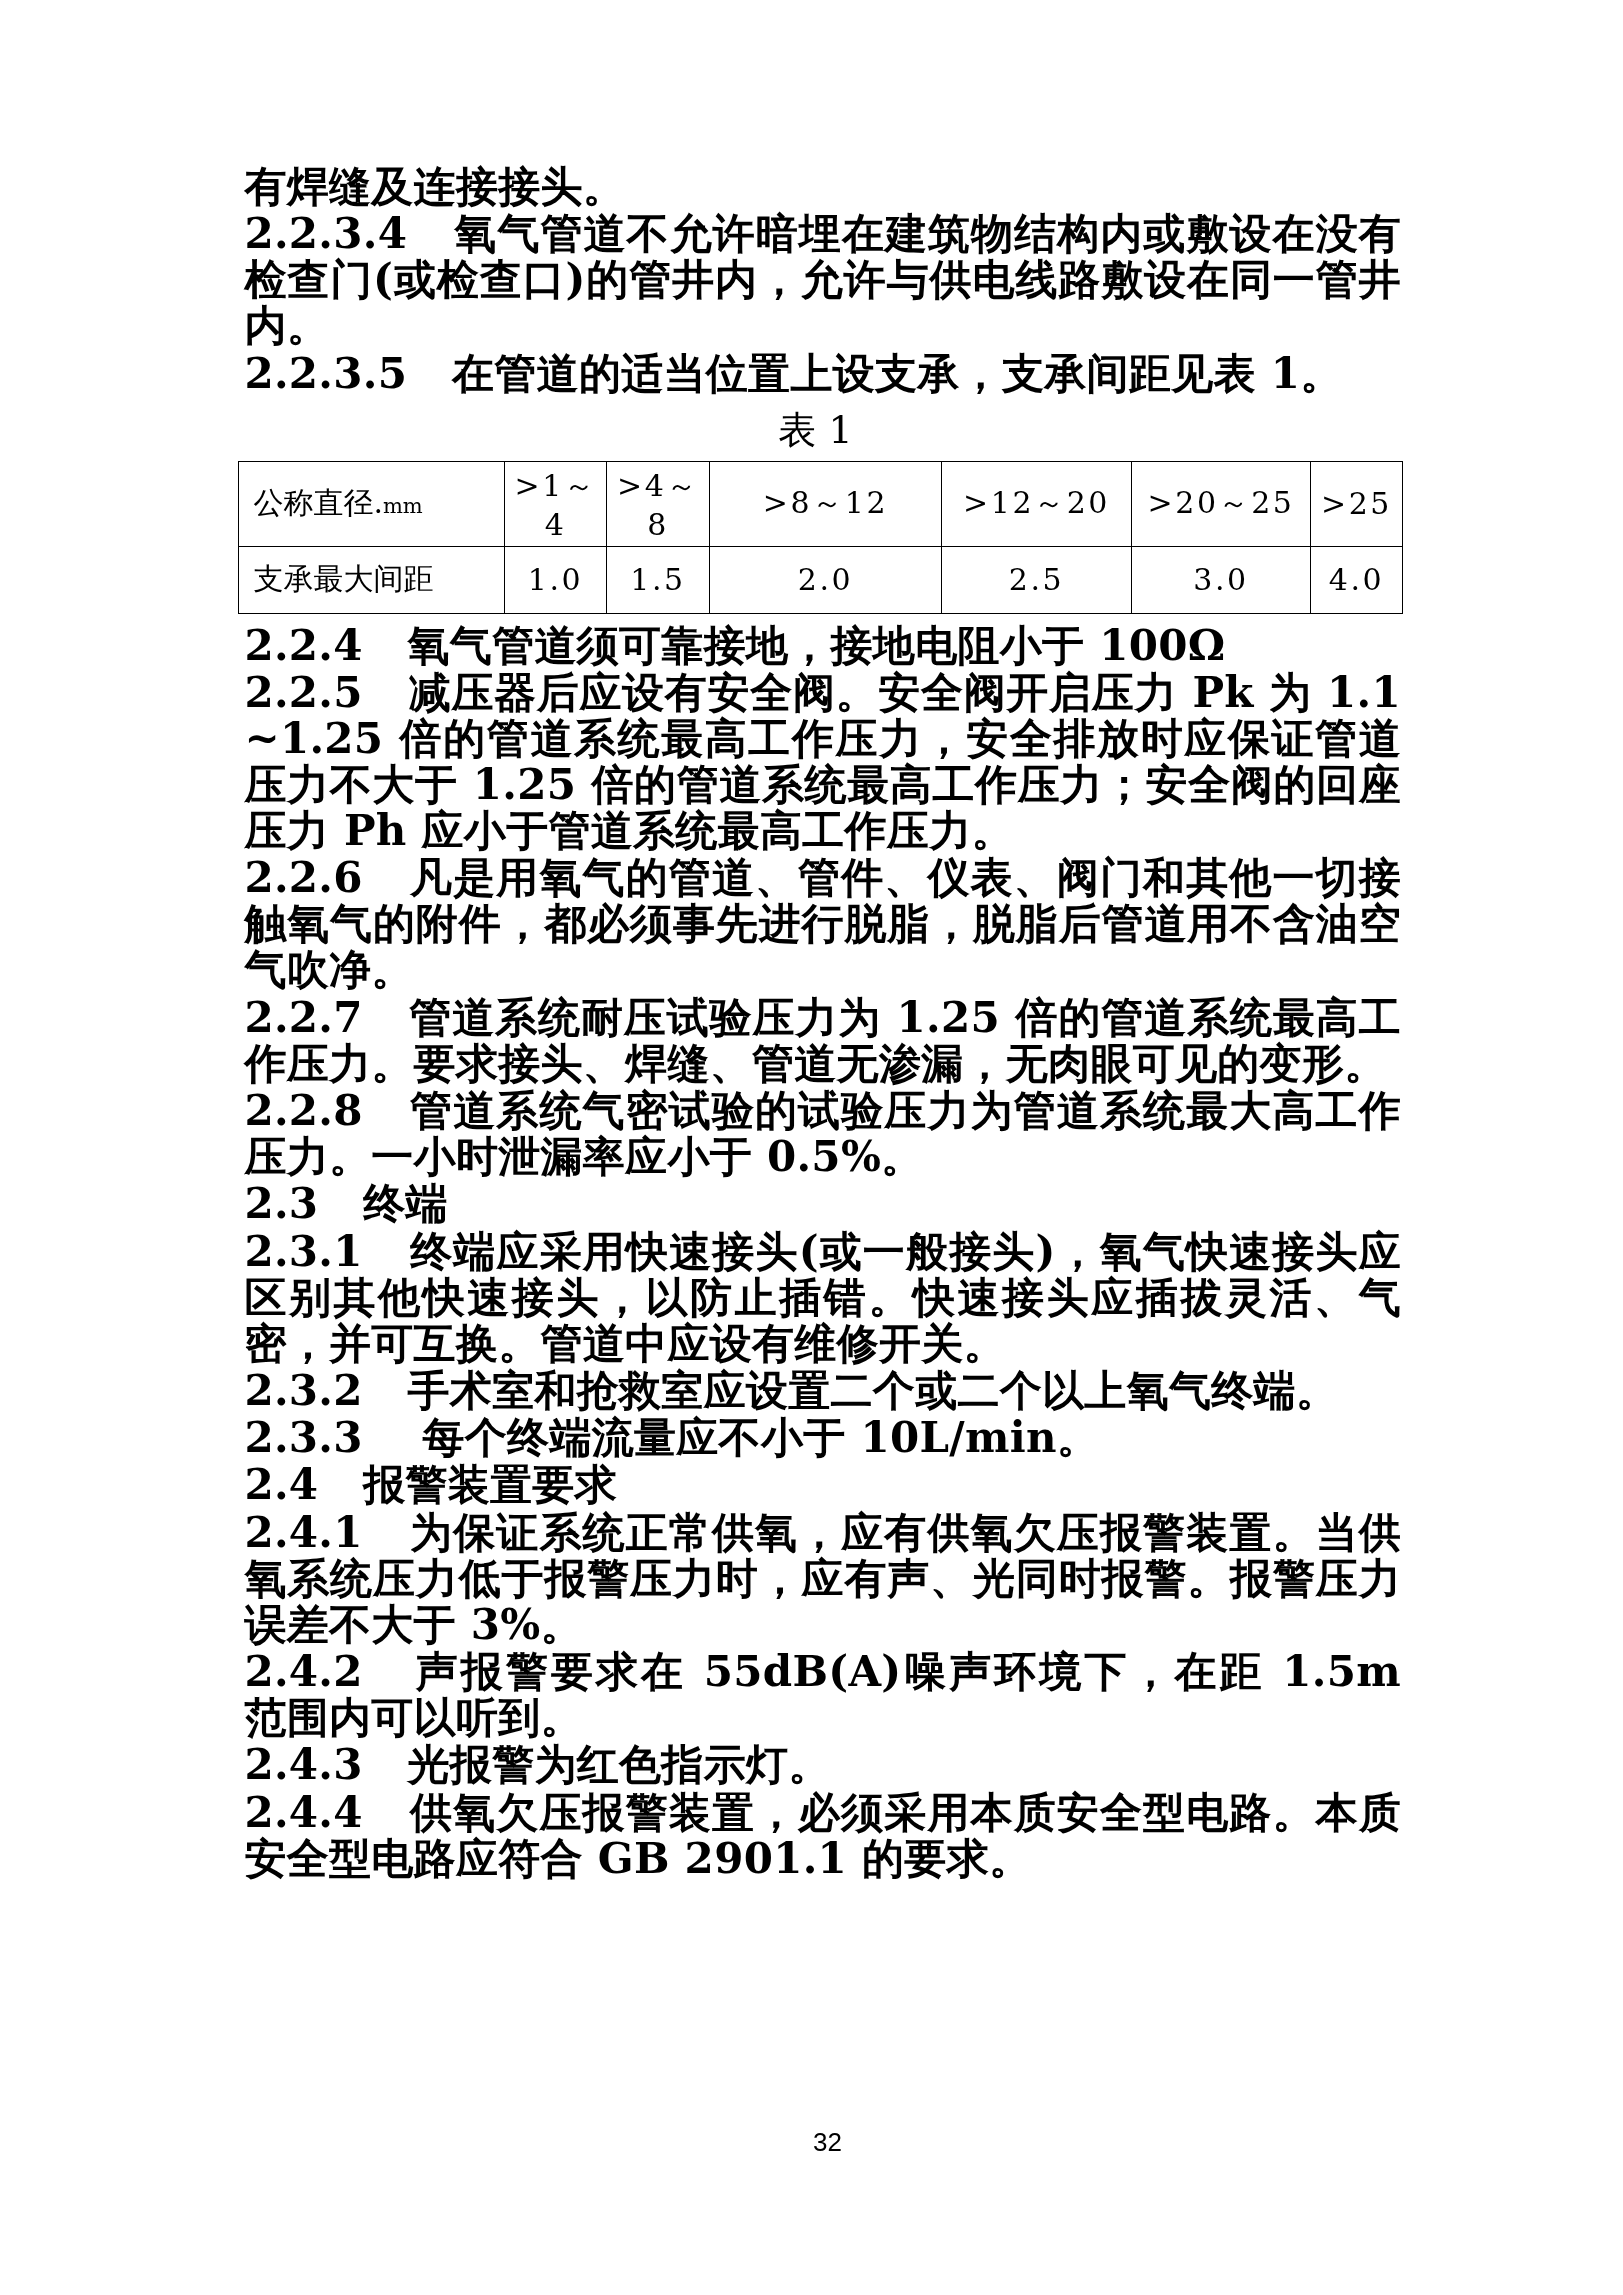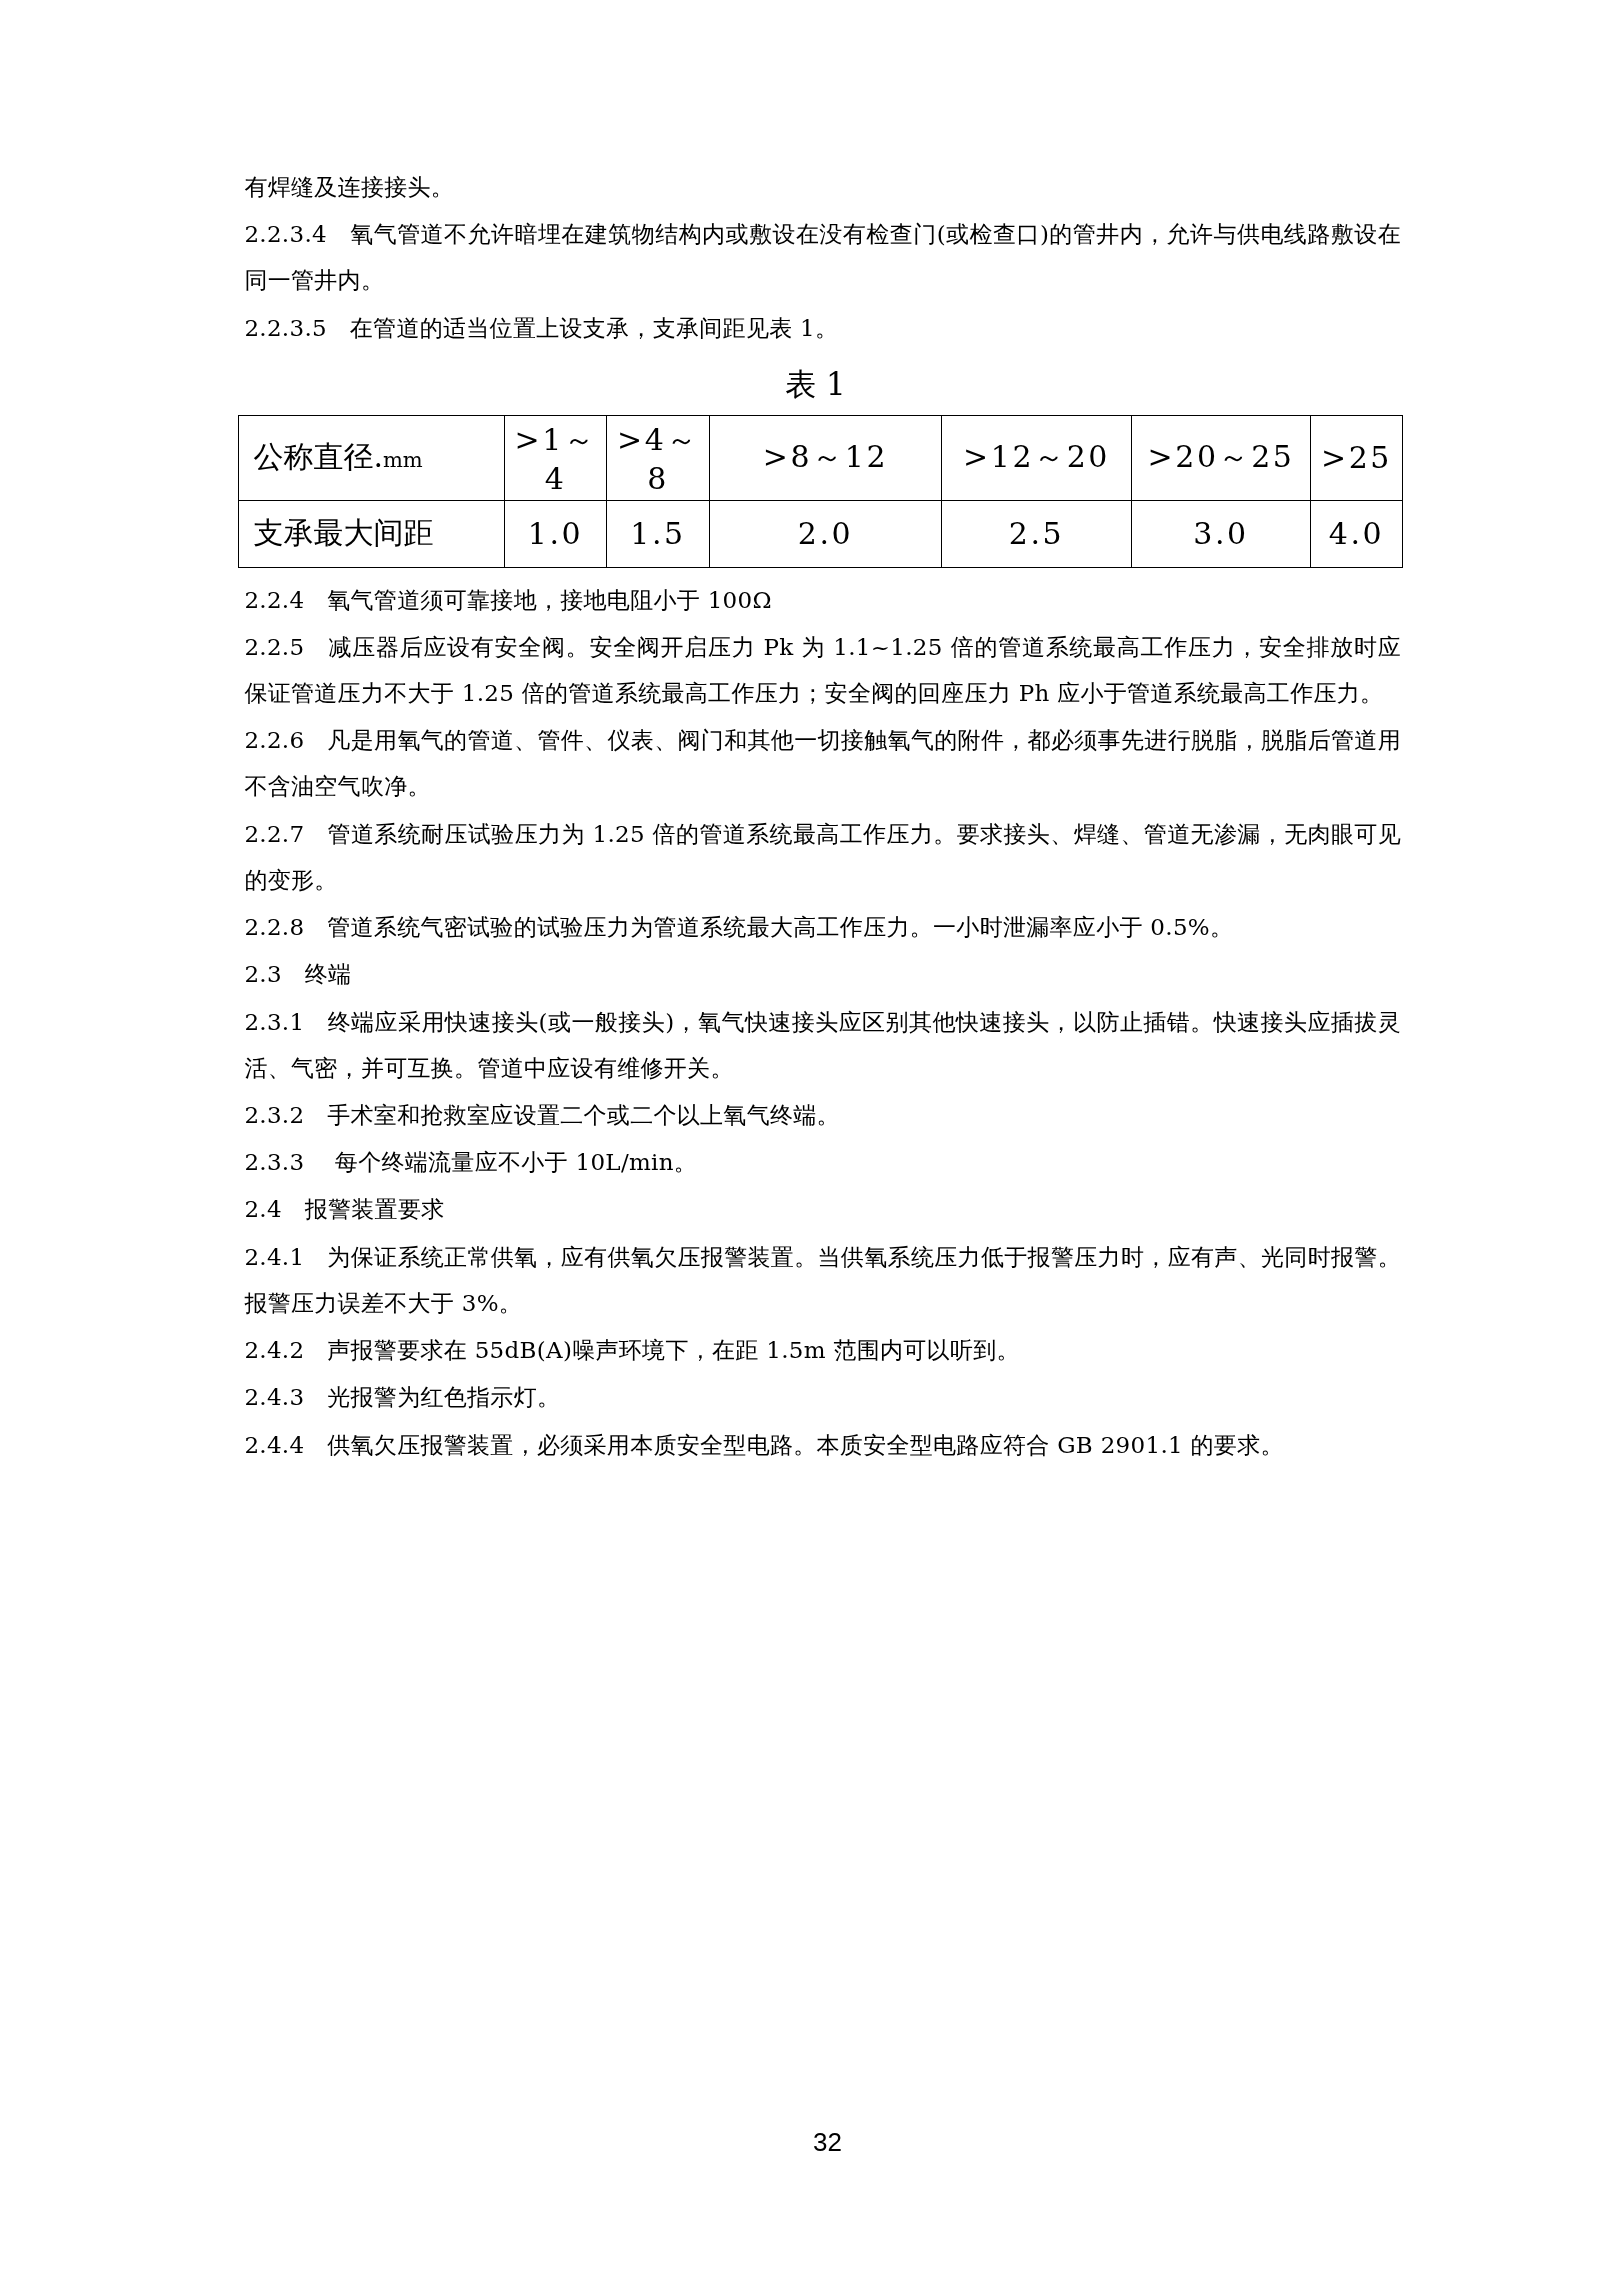--- a/index.html
+++ b/index.html
@@ -27,34 +27,35 @@
 
   
   .content {
     position: absolute;
     left: 230px;
     top: 164px;
     width: 1171px;
   }
 
   .para {
-    font-size: 23px;
+    font-size: 42px;
     line-height: 46px;
     letter-spacing: 0.3px;
     margin: 0 0 1.3px 0;
     text-align: justify;
     text-justify: inter-ideograph;
     white-space: pre-wrap;
     word-break: break-all;
     padding-left: 14.4px;
+    font-weight: bold;
   }
 
   
   .table-caption {
-    font-size: 31px;
+    font-size: 38px;
     line-height: 46px;
     text-align: center;
     margin: 10.5px 0 7.9px 0;
     width: 1171px;
   }
 
   
   .tbl-wrap {
     margin: 0 0 9.2px 0;
   }

